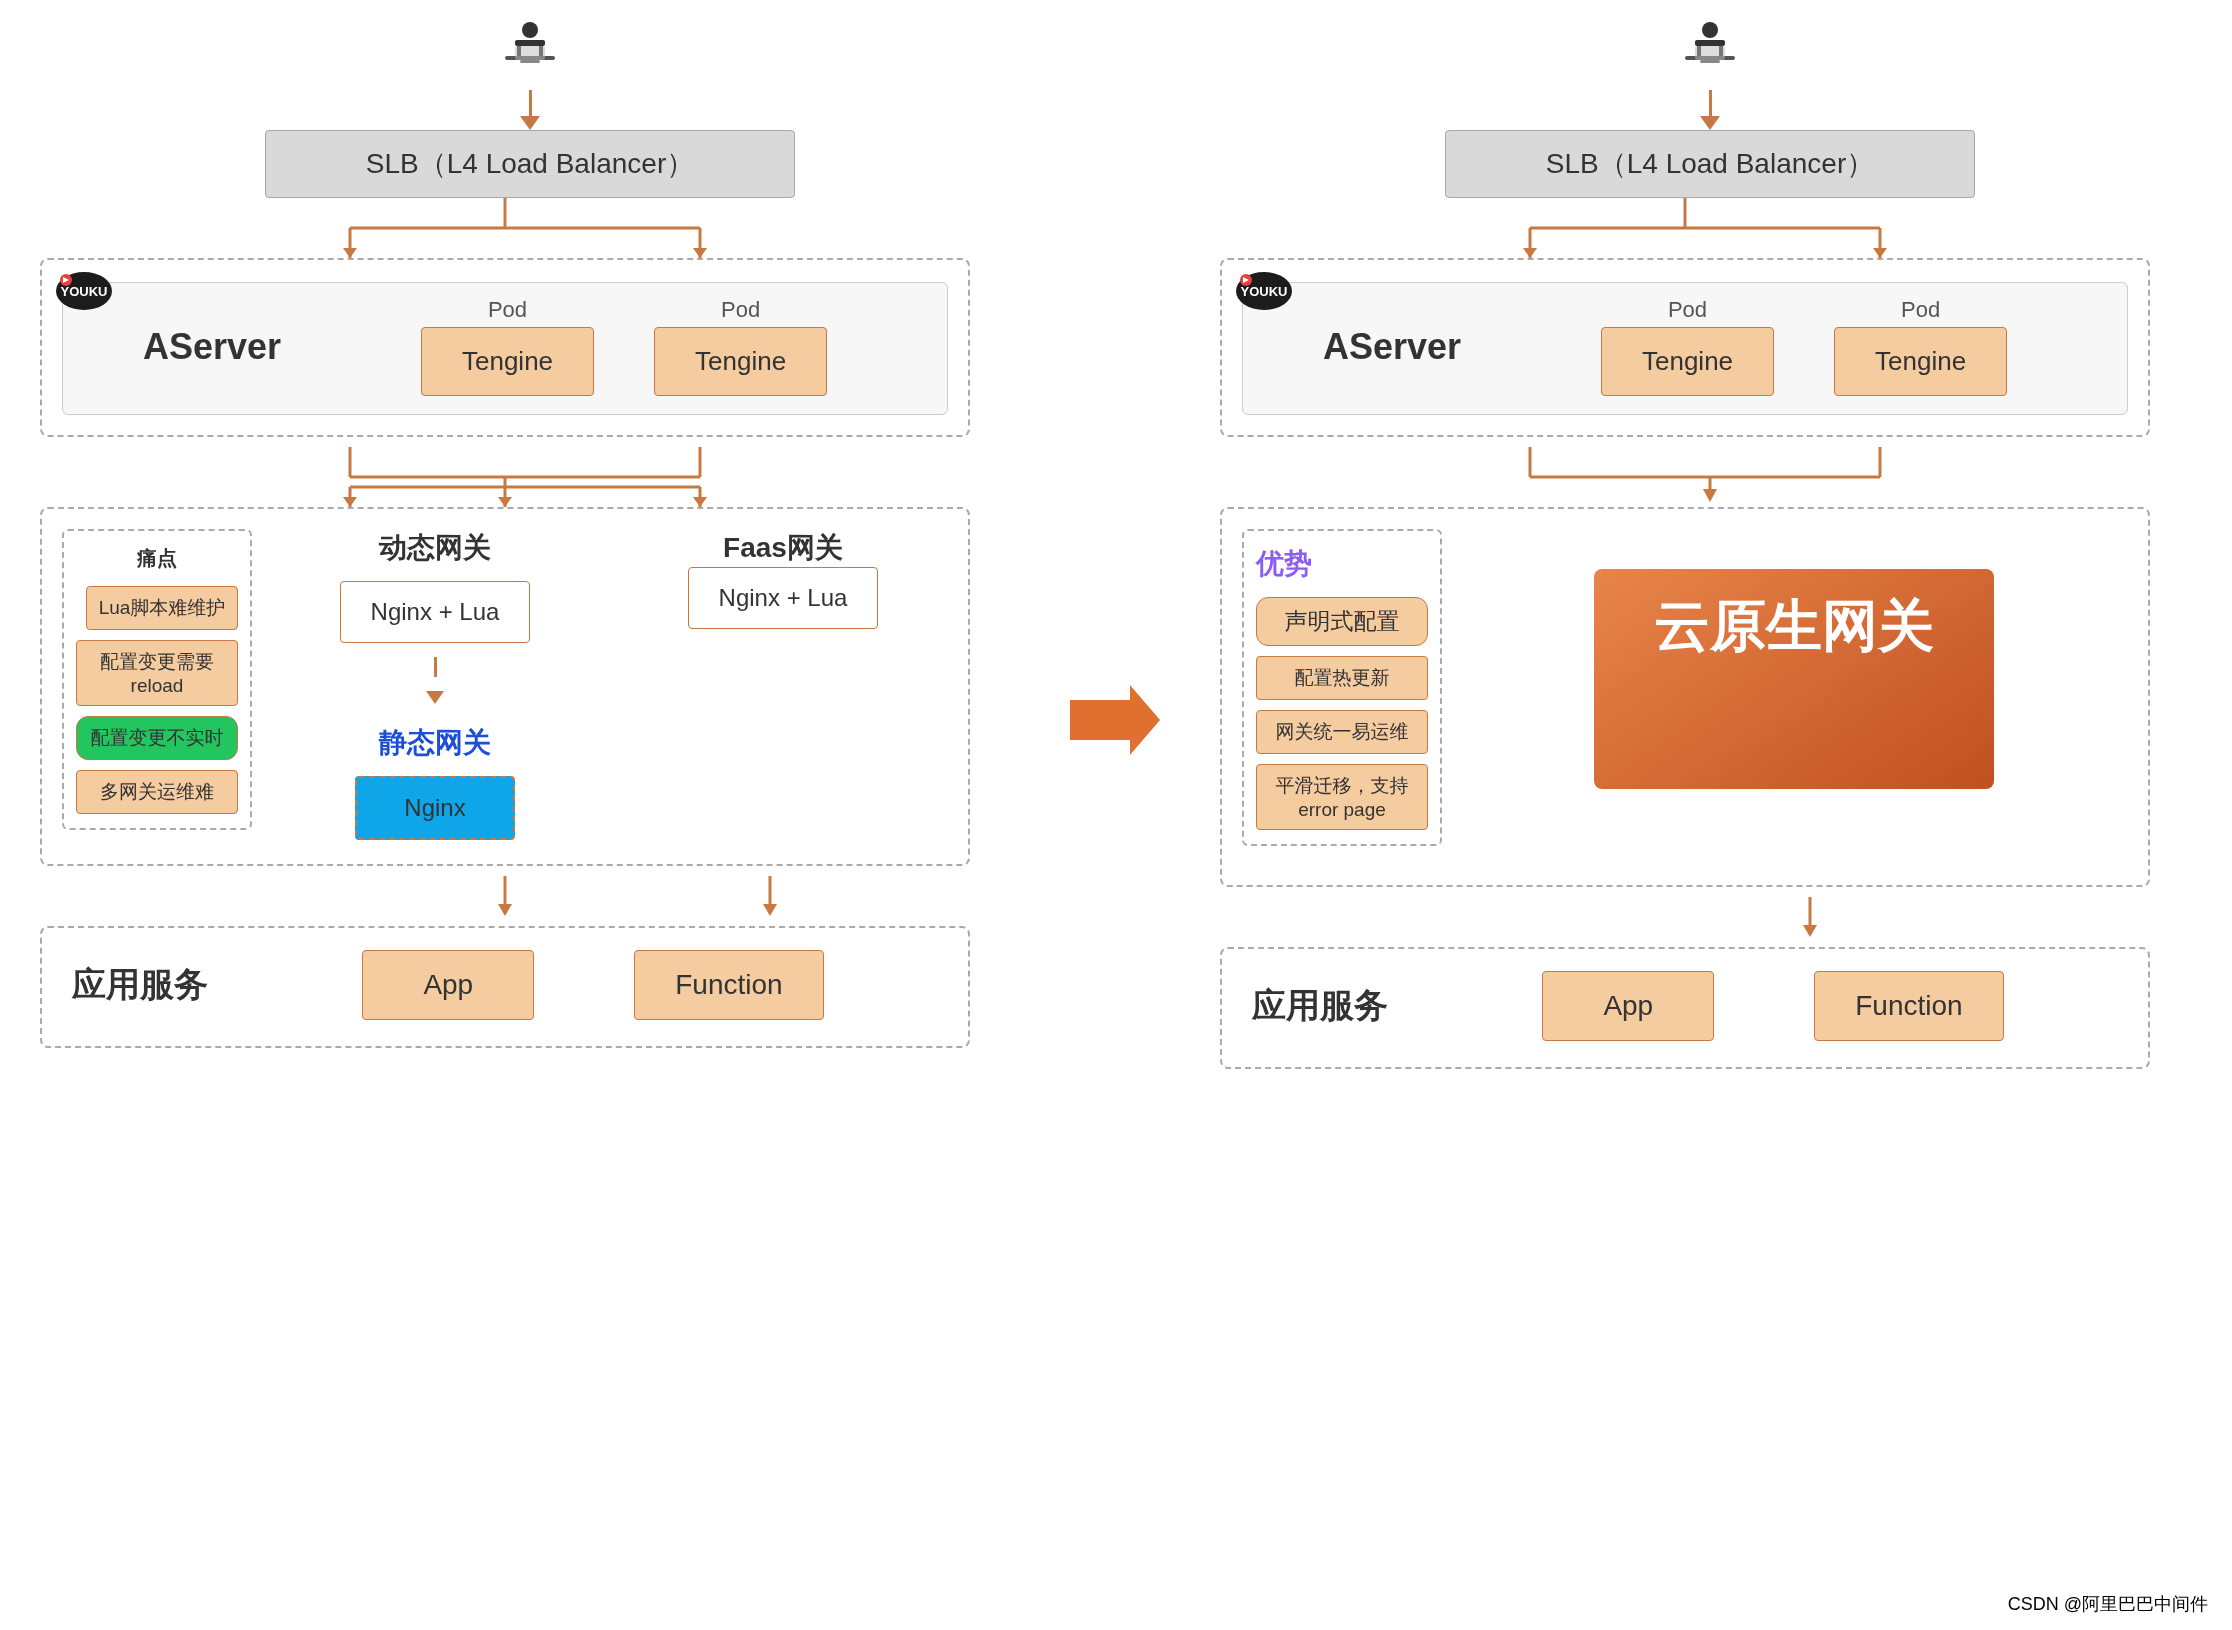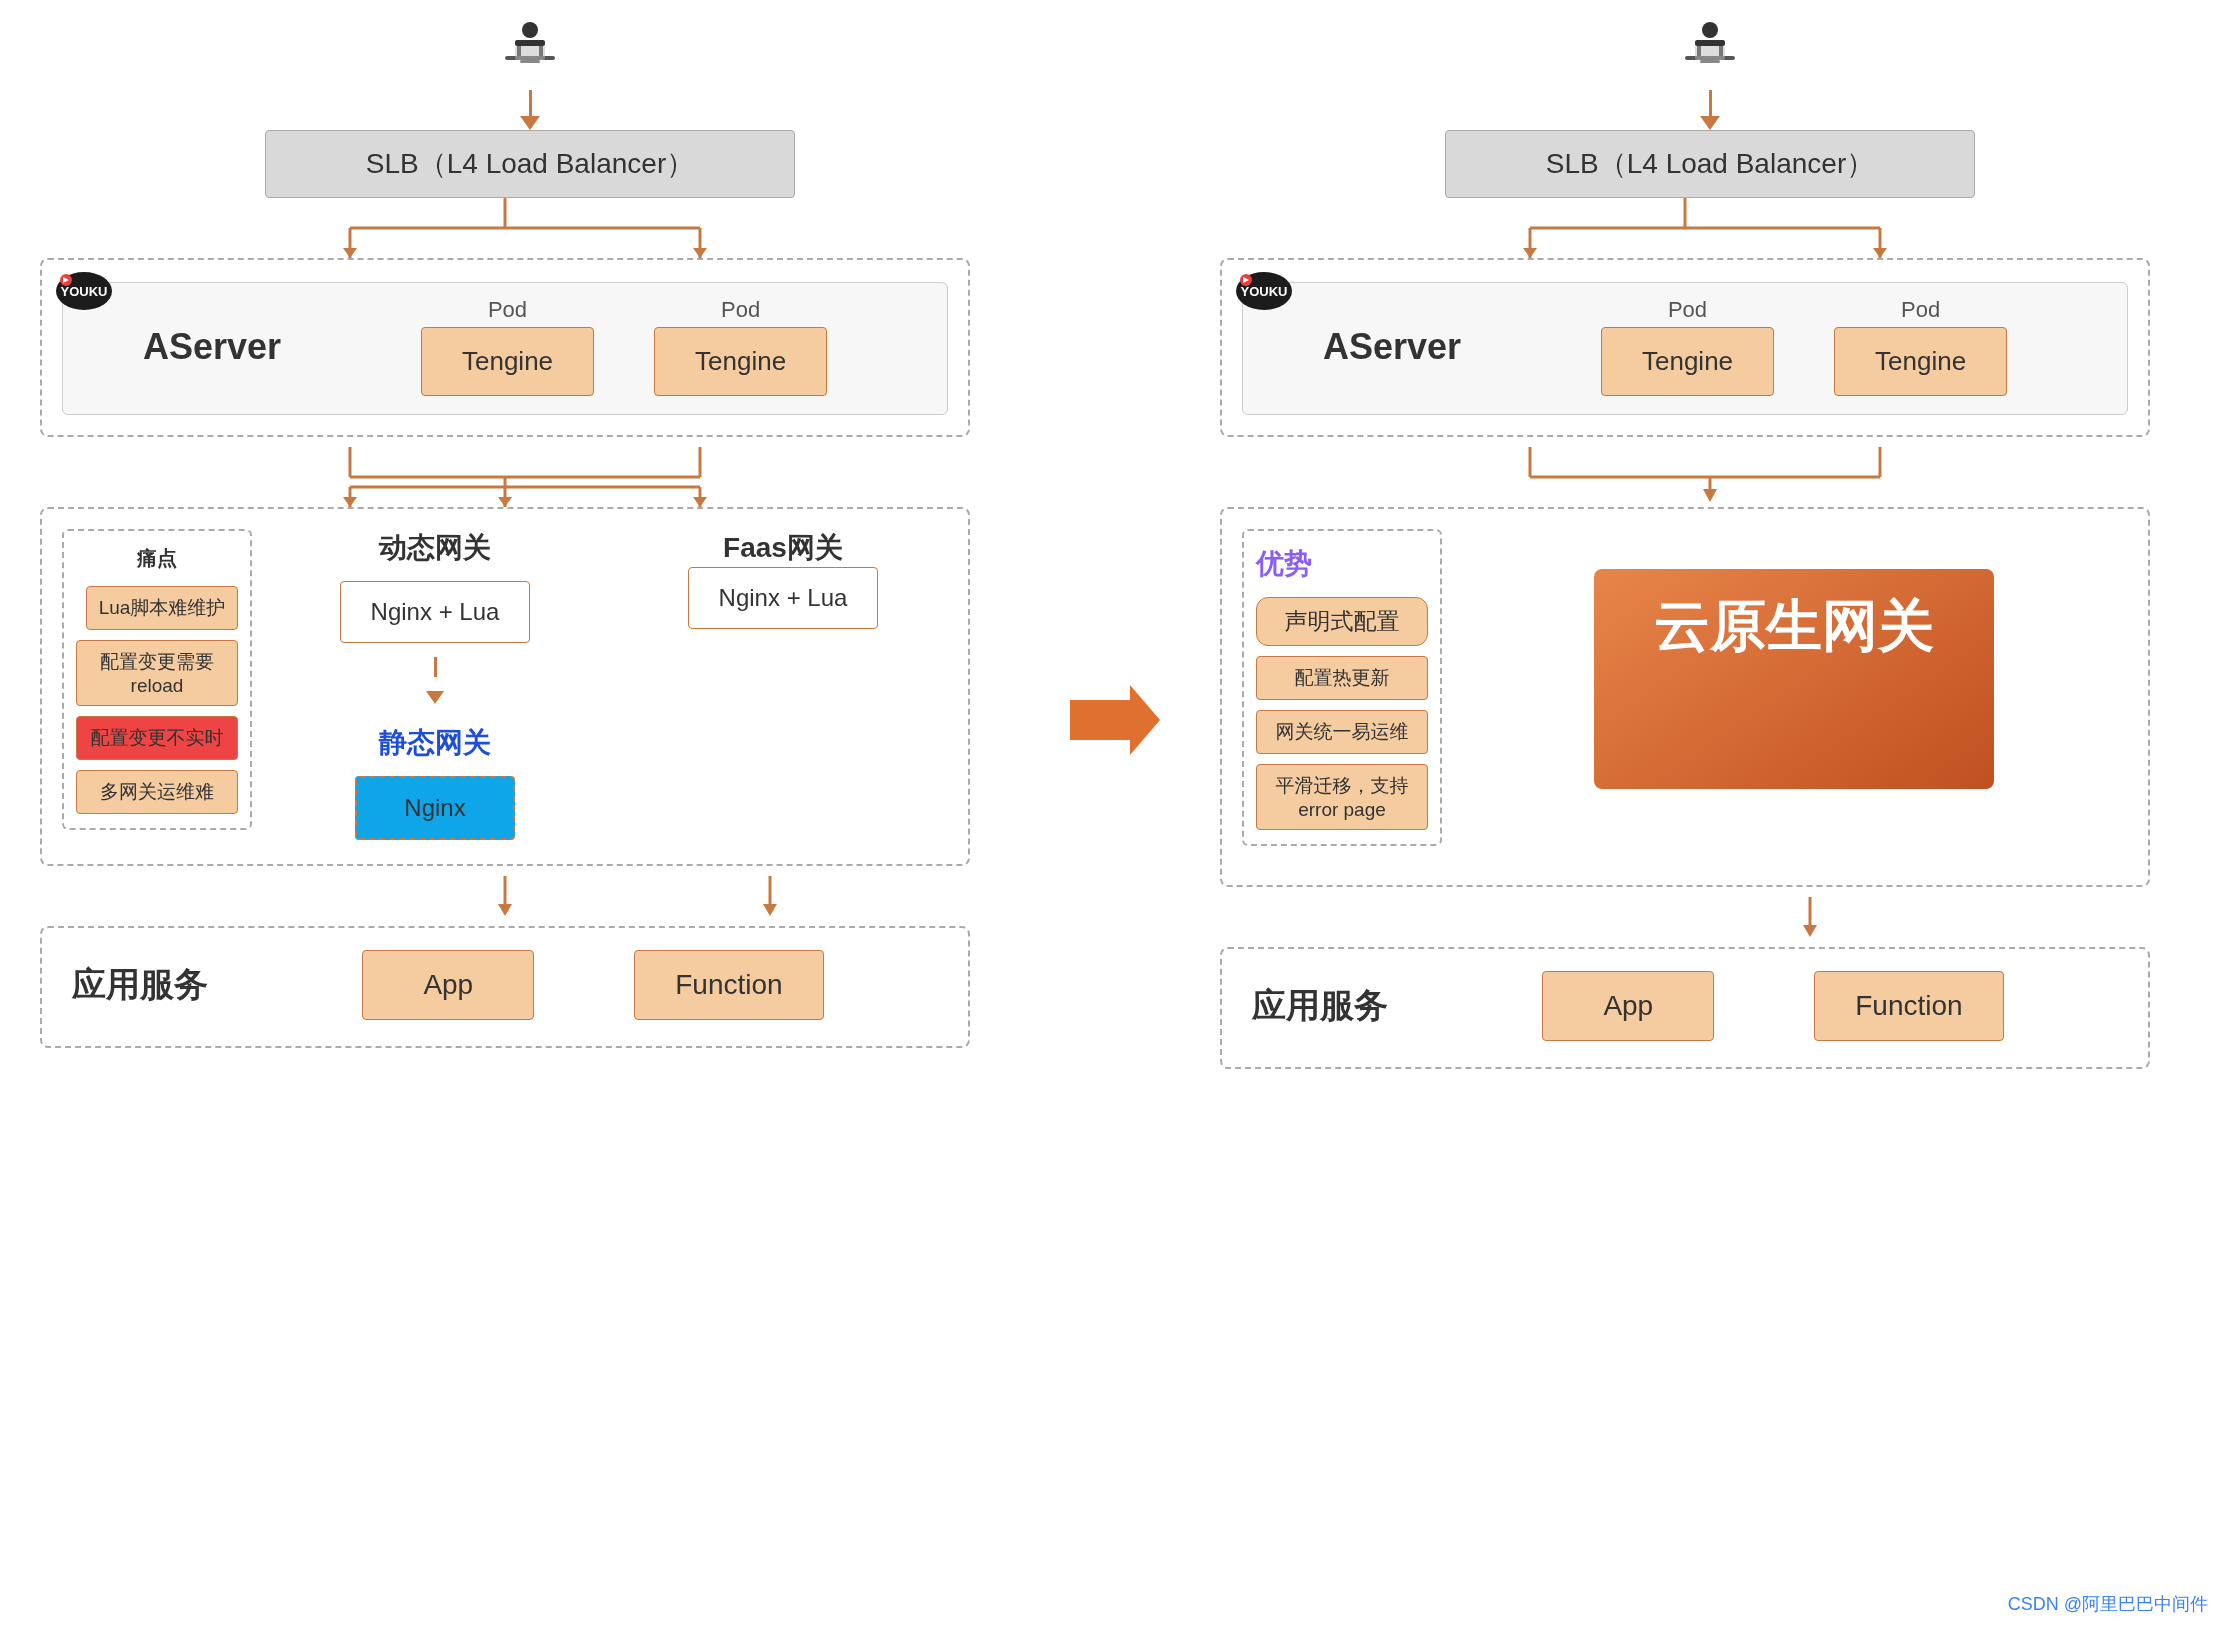--- a/index.html
+++ b/index.html
@@ -151,21 +151,21 @@
       <div style="border:2px dashed #aaa; border-radius:6px; padding:14px 12px; width:190px; display:flex; flex-direction:column; gap:10px;">
         <div style="font-size:20px; font-weight:600; color:#333; text-align:center; margin-bottom:4px;">
           <span>痛点</span>
         </div>
         <div style="background:#f5cba0; border:1px solid #c87941; border-radius:4px; padding:8px 6px; font-size:19px; color:#333; text-align:center;margin-left:10px;">
           <span>Lua脚本难维护</span>
         </div>
         <div style="background:#f5cba0; border:1px solid #c87941; border-radius:4px; padding:8px 6px; font-size:19px; color:#333; text-align:center;">
           <span>配置变更需要reload</span>
         </div>
-        <div style="background:#ef4444; border:1px solid #c87941; border-radius:4px; padding:8px 6px; font-size:19px; color:#333; text-align:center;">
+        <div style="background:#22c55e; border:1px solid #c87941; border-radius:12px; padding:8px 6px; font-size:19px; color:#333; text-align:center;">
           <span>配置变更不实时</span>
         </div>
         <div style="background:#f5cba0; border:1px solid #c87941; border-radius:4px; padding:8px 6px; font-size:19px; color:#333; text-align:center;">
           <span>多网关运维难</span>
         </div>
       </div>
 
       <div style="display:flex; flex-direction:column; align-items:center; gap:14px; flex:1;">
         <div style="font-size:28px; font-weight:600; color:#333; text-align:center;">
           <span>动态网关</span>
@@ -355,17 +355,17 @@
           <span>App</span>
         </div>
         <div style="background:#f5cba0; border:1.5px solid #c87941; border-radius:4px; padding:18px 40px; font-size:28px; font-weight:500; color:#333; text-align:center;">
           <span>Function</span>
         </div>
       </div>
     </div>
 
   </div>
 
-  <div style="position:absolute; bottom:14px; right:24px; font-size:18px; color:#3b82f6;">
+  <div style="position:absolute; bottom:14px; right:24px; font-size:18px; color:#000000;">
     <span>CSDN @阿里巴巴中间件</span>
   </div>
 
 </div>
 
 </body></html>

